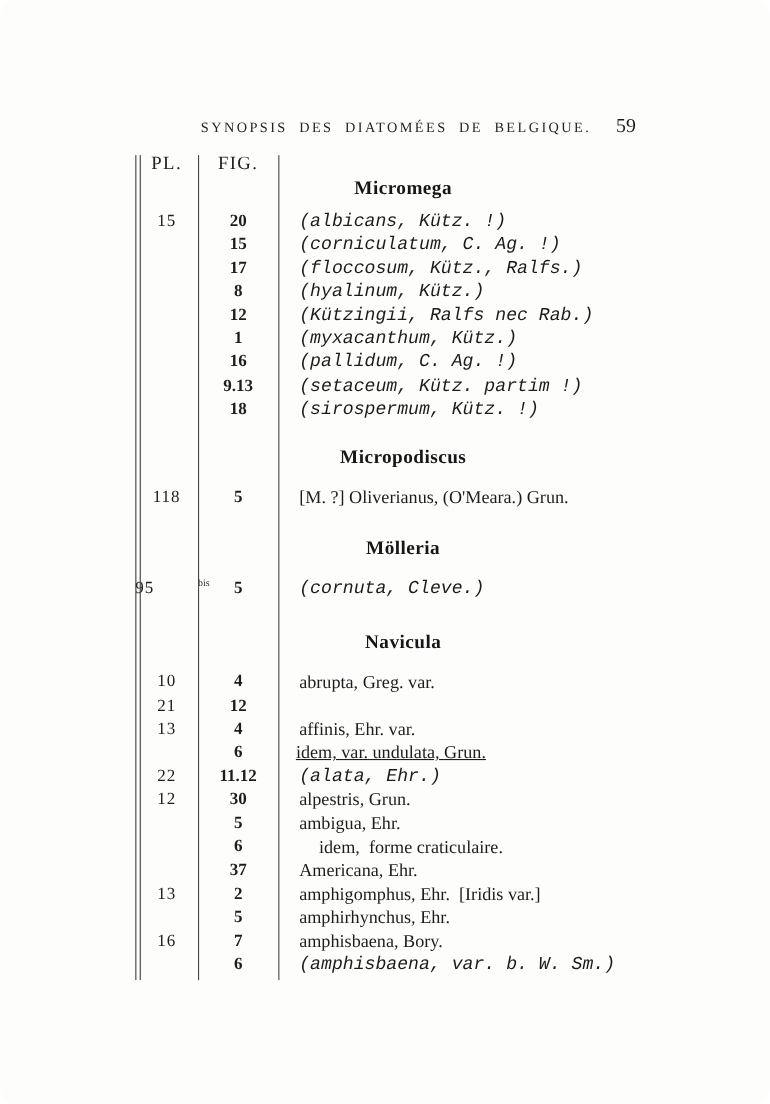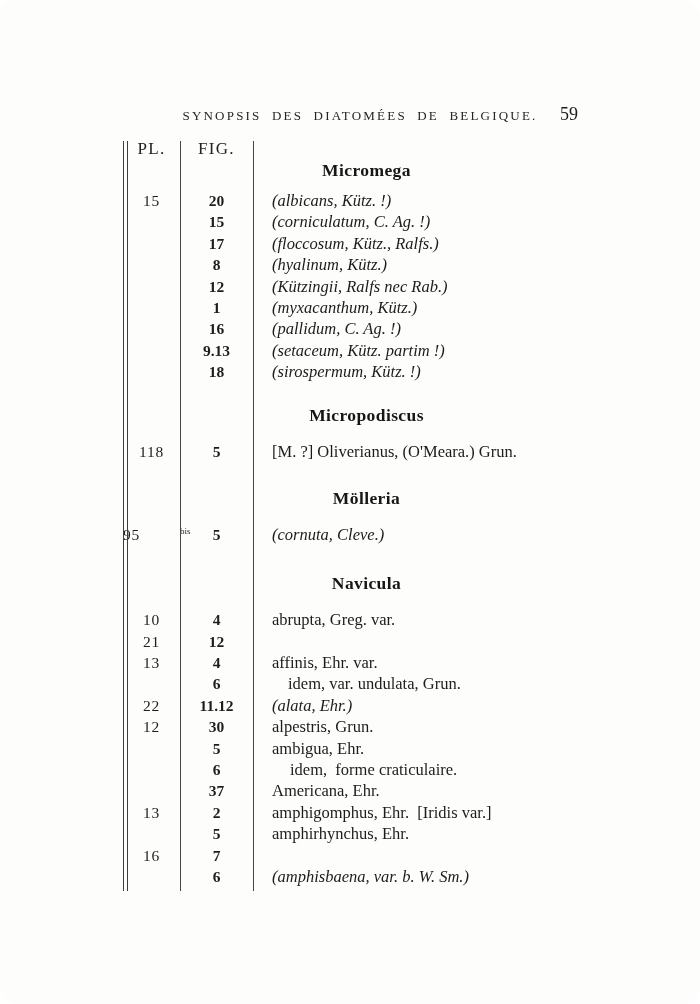--- a/index.html
+++ b/index.html
@@ -100,22 +100,22 @@
     color: #1d1d1d;
     font-weight: bold;
   }
   .cell-name {
     flex: 1;
     padding-left: 19px;
     font-size: 16.5px;
     white-space: nowrap;
     color: #1c1c1c;
   }
-  .cell-name.italic { font-style: italic; }
-  .cell-name.indent-1 { padding-left: 35px; }
+  .cell-name.italic { font-style: italic; font-family: Liberation Mono, monospace; }
+  .cell-name.indent-1 { padding-left: 16px; text-decoration: underline; }
   .cell-name.indent-2 { padding-left: 37px; }
 </style>
 </head>
 <body>
 
 <div class="page">
 
   <div class="running-header">SYNOPSIS DES DIATOMÉES DE BELGIQUE.</div>
 
   <div class="page-number">59</div>
@@ -254,20 +254,21 @@
               <div class="cell-name">amphigomphus, Ehr. &nbsp;[Iridis var.]</div>
             </div>
             <div class="row">
               <div class="cell-pl"></div>
               <div class="cell-fig">5</div>
               <div class="cell-name">amphirhynchus, Ehr.</div>
             </div>
             <div class="row">
               <div class="cell-pl">16</div>
               <div class="cell-fig">7</div>
+              <div class="cell-name">amphisbaena, Bory.</div>
             </div>
             <div class="row">
               <div class="cell-pl"></div>
               <div class="cell-fig">6</div>
               <div class="cell-name italic">(amphisbaena, var. b. W. Sm.)</div>
             </div>
           </div>
         </div>
       </div>
   </div>

